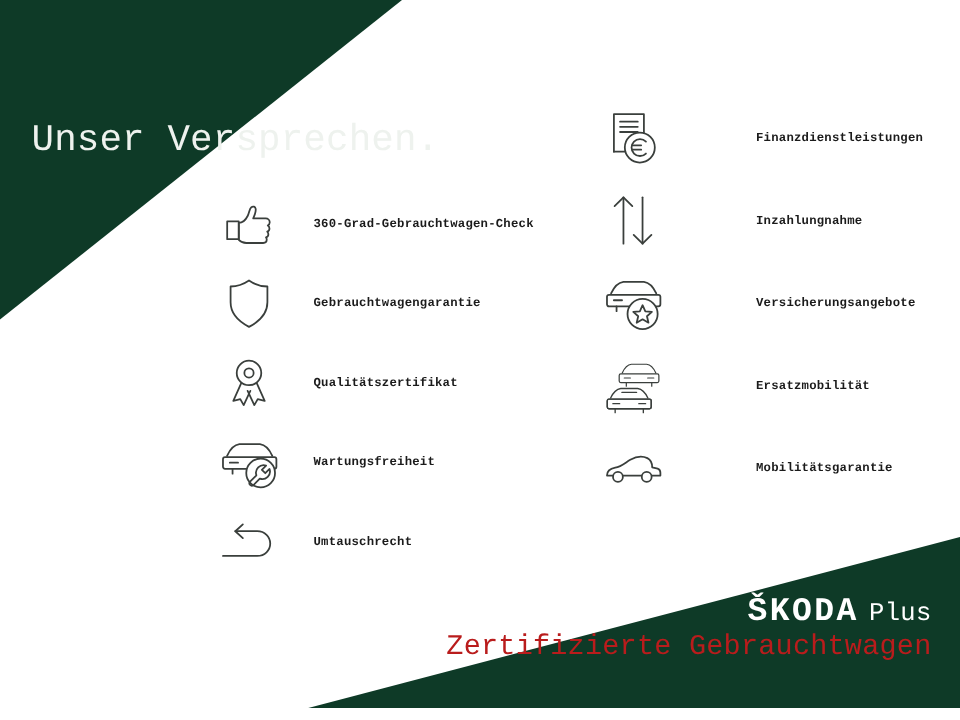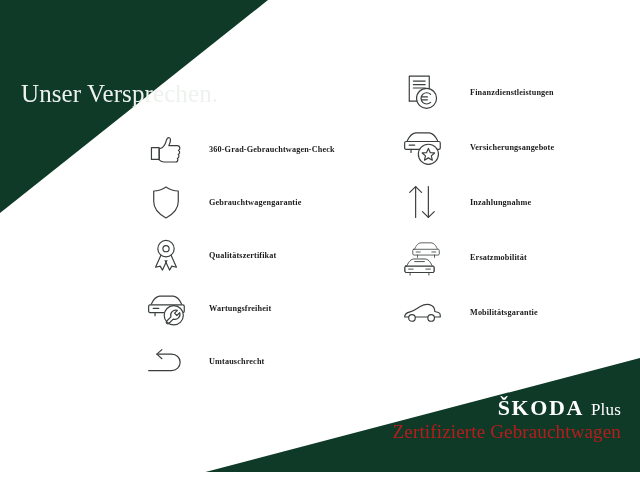--- a/index.html
+++ b/index.html
@@ -6,21 +6,21 @@
     margin: 0;
     padding: 0;
     background: #ffffff;
   }
   #stage {
     position: relative;
     width: 640px;
     height: 472px;
     overflow: hidden;
     background: #ffffff;
-    font-family: Liberation Serif, serif;
+    font-family: Liberation Mono, monospace;
   }
   
   .wedge-layer {
     position: absolute;
     inset: 0;
     width: 640px;
     height: 480px;
   }
   
   .headline {
@@ -64,21 +64,21 @@
     font-size: 8.2px;
     font-weight: bold;
     color: #1b1b1b;
     letter-spacing: 0.15px;
     white-space: nowrap;
     margin-left: 17px;
   }
   .col-right .feature-label { margin-left: 22px; }
   
   .col-left .feature { margin-bottom: 1px; }
-  .col-right .feature { margin-bottom: 3px; }
+  .col-right .feature { margin-bottom: 3px; gap: 34px; }
 
   
   .brand {
     position: absolute;
     right: 19px;
     bottom: 32px;
     text-align: left;
     color: #f0f3f0;
   }
   .brand-top {
@@ -197,42 +197,42 @@
           <path d="M31.5 25.6 a6.2 6.2 0 1 0 0 8.8"></path>
           <path d="M21.5 28.4 H28"></path>
           <path d="M21.5 31.6 H28"></path>
         </svg>
       </span>
       <span class="feature-label">Finanzdienstleistungen</span>
     </div>
 
     <div class="feature">
       <span class="feature-icon">
+        <svg width="40" height="42" viewBox="0 0 44 46" fill="none" stroke="#3a3f3c" stroke-width="1.3" stroke-linecap="round" stroke-linejoin="round">
+          <path d="M15 40 V6"></path>
+          <path d="M8.5 12.5 L15 6 L21.5 12.5"></path>
+          <path d="M29 6 V40"></path>
+          <path d="M22.5 33.5 L29 40 L35.5 33.5"></path>
+        </svg>
+      </span>
+      <span class="feature-label">Inzahlungnahme</span>
+    </div>
+
+    <div class="feature">
+      <span class="feature-icon">
         <svg width="42" height="42" viewBox="0 0 46 46" fill="none" stroke="#3a3f3c" stroke-width="1.3" stroke-linecap="round" stroke-linejoin="round">
           <path d="M7 16 C9.5 10.5 12 8 16 7.5 H31 C35 8 37.5 10.5 40 16"></path>
           <path d="M5.5 17 H41.5 C42.4 17 43 17.7 43 18.5 V24 C43 24.8 42.4 25.5 41.5 25.5 H5.5 C4.6 25.5 4 24.8 4 24 V18.5 C4 17.7 4.6 17 5.5 17 Z"></path>
           <path d="M11 25.5 V29"></path>
           <path d="M9 21 H15"></path>
           <circle cx="30" cy="31" r="11" fill="#ffffff"></circle>
           <path d="M30 24.6 L32 29.1 L36.8 29.5 L33.2 32.7 L34.3 37.4 L30 34.9 L25.7 37.4 L26.8 32.7 L23.2 29.5 L28 29.1 Z"></path>
         </svg>
       </span>
       <span class="feature-label">Versicherungsangebote</span>
-    </div>
-
-    <div class="feature">
-      <span class="feature-icon">
-        <svg width="40" height="42" viewBox="0 0 44 46" fill="none" stroke="#3a3f3c" stroke-width="1.3" stroke-linecap="round" stroke-linejoin="round">
-          <path d="M15 40 V6"></path>
-          <path d="M8.5 12.5 L15 6 L21.5 12.5"></path>
-          <path d="M29 6 V40"></path>
-          <path d="M22.5 33.5 L29 40 L35.5 33.5"></path>
-        </svg>
-      </span>
-      <span class="feature-label">Inzahlungnahme</span>
     </div>
 
     <div class="feature">
       <span class="feature-icon">
         <svg width="44" height="44" viewBox="0 0 48 48" fill="none" stroke="#3a3f3c" stroke-width="1.2" stroke-linecap="round" stroke-linejoin="round">
           <g transform="translate(11,3) scale(0.74)">
             <path d="M7 16 C9.5 10.5 12 8 16 7.5 H31 C35 8 37.5 10.5 40 16"></path>
             <path d="M5.5 17 H41.5 C42.4 17 43 17.7 43 18.5 V24 C43 24.8 42.4 25.5 41.5 25.5 H5.5 C4.6 25.5 4 24.8 4 24 V18.5 C4 17.7 4.6 17 5.5 17 Z"></path>
             <path d="M11 25.5 V29"></path>
             <path d="M36 25.5 V29"></path>

